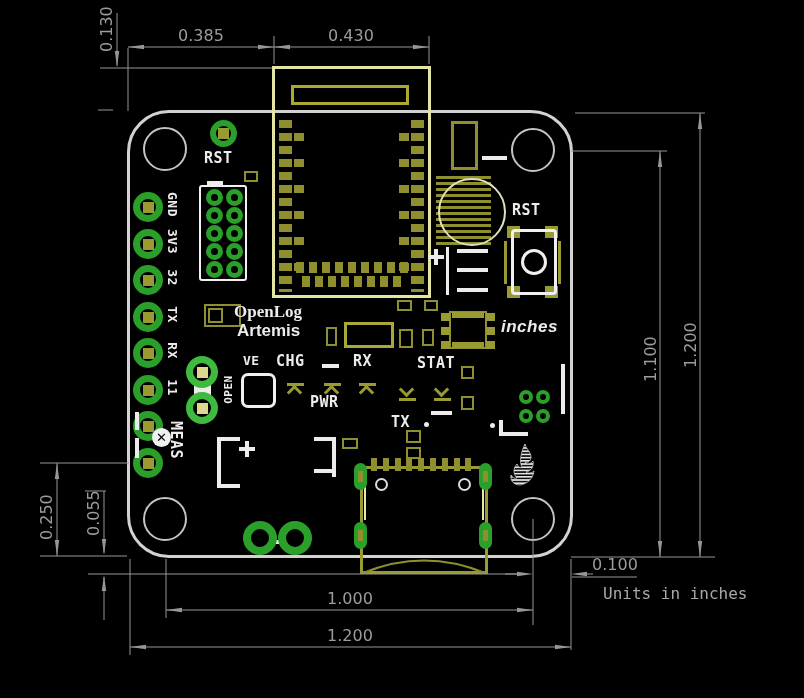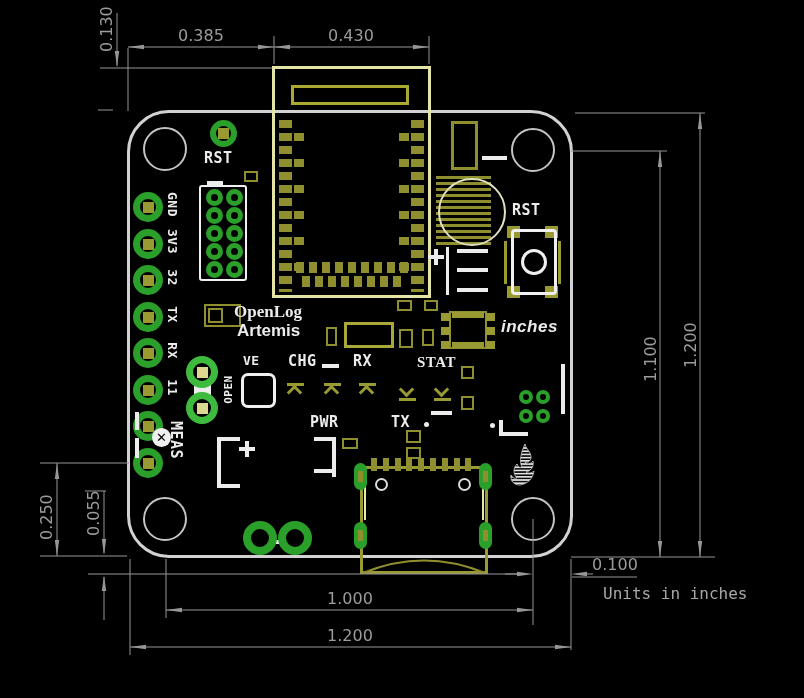--- a/index.html
+++ b/index.html
@@ -125,25 +125,25 @@
   <div class="silk vtext" style="left:198px;top:383px;width:60px;font-size:11px;transform:rotate(-90deg);">OPEN</div>
 
   <div class="silk" style="left:243px;top:353px;font-size:13px;">VE</div>
   <div class="abs" style="left:241px;top:373px;width:35px;height:35px;border:3px solid #f0f0f0;border-radius:7px;box-sizing:border-box;"></div>
 
   <div class="obox" style="left:204px;top:304px;width:37px;height:23px;"></div>
   <div class="obox" style="left:208px;top:308px;width:15px;height:15px;"></div>
   <div class="silk" style="left:234px;top:302px;font-family:Liberation Serif, serif;font-size:17px;letter-spacing:0;">OpenLog</div>
   <div class="silk" style="left:237px;top:321px;font-family:'Liberation Sans',sans-serif;font-size:17px;letter-spacing:0;">Artemis</div>
 
-  <div class="silk" style="left:288px;top:352px;text-align:right;">CHG</div>
+  <div class="silk" style="left:276px;top:352px;text-align:right;">CHG</div>
   <div class="wbar" style="left:322px;top:364px;width:17px;height:4px;"></div>
   <div class="silk" style="left:353px;top:352px;">RX</div>
-  <div class="silk" style="left:417px;top:354px;font-family:Liberation Serif, serif;">STAT</div>
-  <div class="silk" style="left:310px;top:413px;">PWR</div>
+  <div class="silk" style="left:417px;top:354px;">STAT</div>
+  <div class="silk" style="left:310px;top:393px;">PWR</div>
   <div class="silk" style="left:391px;top:413px;">TX</div>
 
   <div class="led" style="left:284px;top:383px;">
       <div class="bar" style="top:0;"></div>
       <div class="tri" style="top:4px;transform:rotate(45deg);"></div>
     </div>
   <div class="led" style="left:321px;top:383px;">
       <div class="bar" style="top:0;"></div>
       <div class="tri" style="top:4px;transform:rotate(45deg);"></div>
     </div>

